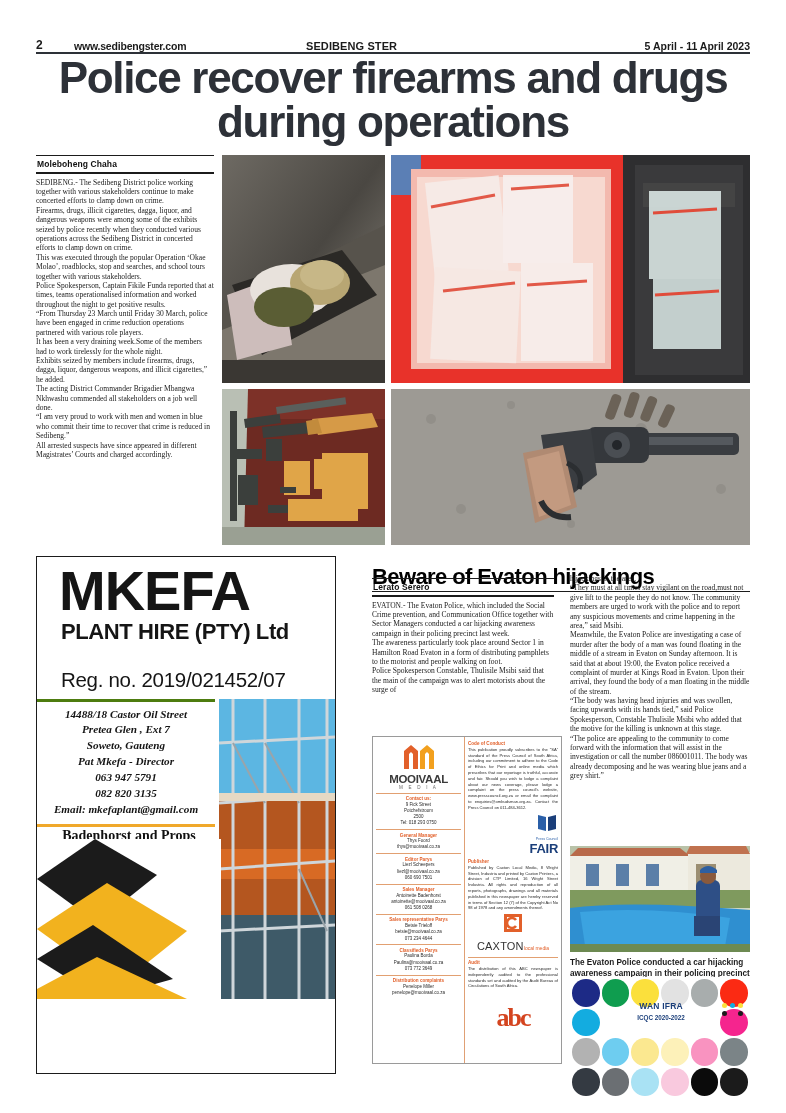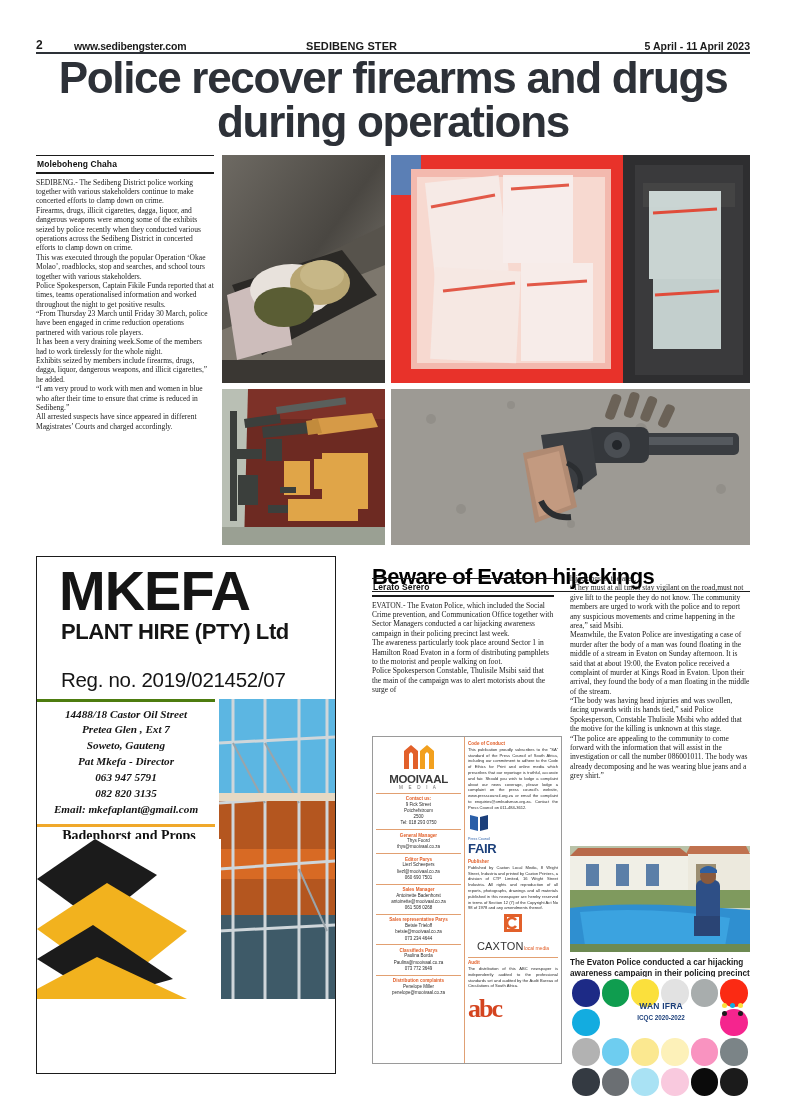--- a/index.html
+++ b/index.html
@@ -123,21 +123,21 @@
   .mv-logo { text-align:center; padding-top:2px; }
   .mv-word {
     font-family:"Liberation Sans", sans-serif; font-weight:bold;
     font-size:11.5px; color:#3a3a3a; letter-spacing:-0.3px;
   }
   .mv-media {
     font-family:"Liberation Sans", sans-serif;
     font-size:4.6px; color:#6a6a6a; letter-spacing:2.2px;
   }
 
-  .fairbox { text-align:left; margin:2px 0 3px; }
+  .fairbox { text-align:right; margin:2px 0 3px; }
   .fair-word { font-family:"Liberation Sans", sans-serif; font-weight:bold;
                font-size:13px; color:#1b3f7a; letter-spacing:-0.3px;}
   .fair-top { font-family:"Liberation Sans", sans-serif; font-size:3.6px;
               color:#2a5fa8; line-height:1.2;}
 
   .caxton-row { text-align:center; margin-top:3px; }
   .caxton-word { font-family:"Liberation Sans", sans-serif;
                  font-size:11px; color:#333; letter-spacing:0.2px; }
   .caxton-sub { font-family:"Liberation Sans", sans-serif;
                 font-size:5px; color:#e2602a; }
@@ -193,21 +193,22 @@
       <div class="byline">Moleboheng Chaha</div>
       <div class="byline-rule-bot"></div>
       <div class="body-text" id="lead-body">
           <p>SEDIBENG.- The Sedibeng District police working together with various stakeholders continue to make concerted efforts to clamp down on crime.</p>
           <p>Firearms, drugs, illicit cigarettes, dagga, liquor, and dangerous weapons were among some of the exhibits seized by police recently when they conducted various operations across the Sedibeng District in concerted efforts to clamp down on crime.</p>
           <p>This was executed through the popular Operation ‘Okae Molao’, roadblocks, stop and searches, and school tours together with various stakeholders.</p>
           <p>Police Spokesperson, Captain Fikile Funda reported that at times, teams operationalised information and worked throughout the night to get positive results.</p>
           <p>“From Thursday 23 March until Friday 30 March, police have been engaged in crime reduction operations partnered with various role players.</p>
           <p>It has been a very draining week.Some of the members had to work tirelessly for the whole night.</p>
           <p>Exhibits seized by members include firearms, drugs, dagga, liquor, dangerous weapons, and illicit cigarettes,” he added.</p>
-          <p>“I am very proud to work with men and women in blue who after their time to ensure that crime is reduced in Sedibeng.”</p>
+          <p>The acting District Commander Brigadier Mbangwa Nkhwashu commended all stakeholders on a job well done.</p>
+          <p>“I am very proud to work with men and women in blue who commit their time to recover that crime is reduced in Sedibeng.”</p>
           <p>All arrested suspects have since appeared in different Magistrates’ Courts and charged accordingly.</p>
         </div>
     </div>
 
     <div class="photo" style="left:186px; top:0; width:163px; height:228px;">
       <svg class="ph-inner" viewBox="0 0 163 228" preserveAspectRatio="none">
         <defs>
           <linearGradient id="wd1" x1="0" y1="0" x2="1" y2="1">
             <stop offset="0" stop-color="#6e6a63"></stop>
               <stop offset="0.5" stop-color="#4a4742"></stop>
@@ -503,21 +504,21 @@
             <rect x="3" y="3" width="12" height="12" fill="#fff"></rect>
             <path d="M12 6 a5 5 0 1 0 0 6" stroke="#e2602a" stroke-width="2.6" fill="none"></path>
           </svg>
           <div>
             <span class="caxton-word">CAXTON</span><span class="caxton-sub">local media</span>
           </div>
         </div>
         <div class="imp-sep"></div>
         <div class="imp-h" style="text-align:left">Audit</div>
         <div class="imp-t just">The distribution of this ABC newspaper is independently audited to the professional standards set and audited by the Audit Bureau of Circulations of South Africa.</div>
-        <div style="text-align:left;margin-top:5px">
+        <div style="text-align:center;margin-top:14px">
           <span class="abc-word">abc</span>
         </div>
       </div>
     </div>
   </div>
 
   <div class="colorbar">
     <div class="cb-grid" id="cb-grid">
         <div class="cb-cell">
           <div class="cb-dot" style="background: rgb(29, 42, 134);"></div>

